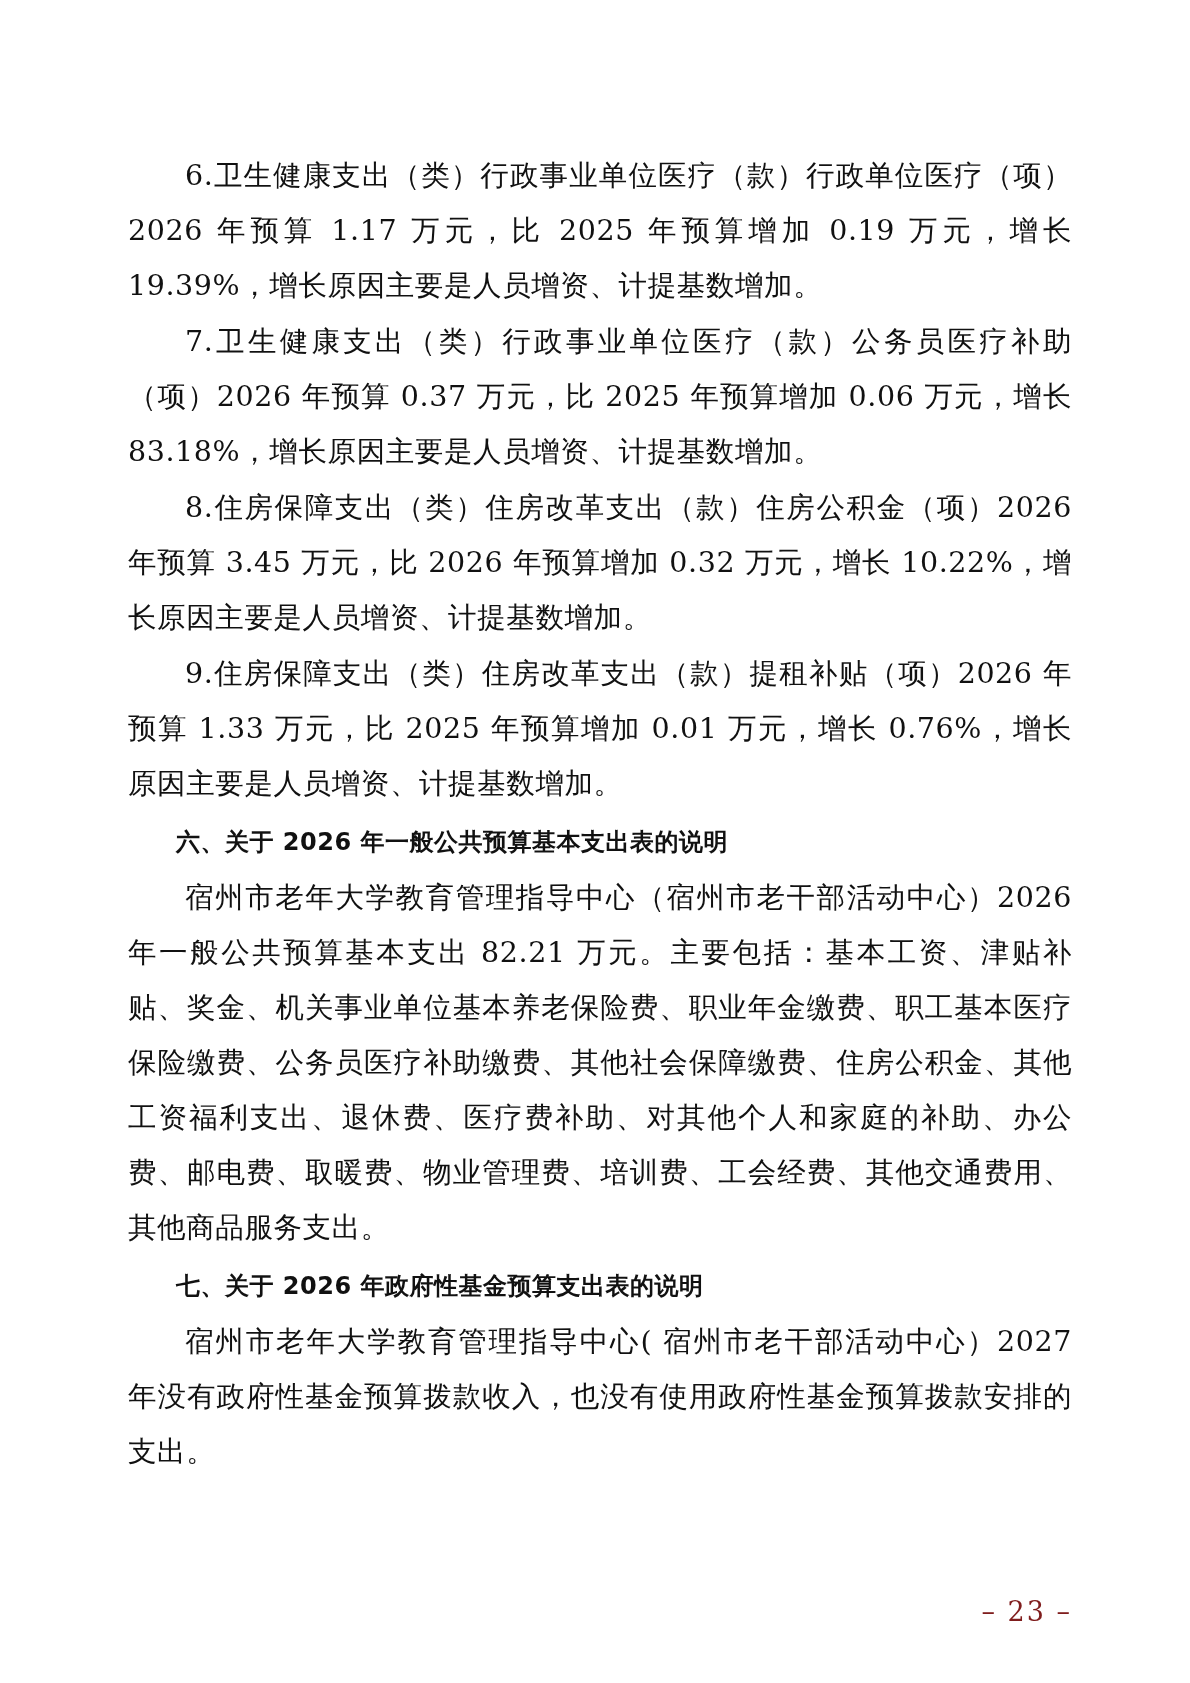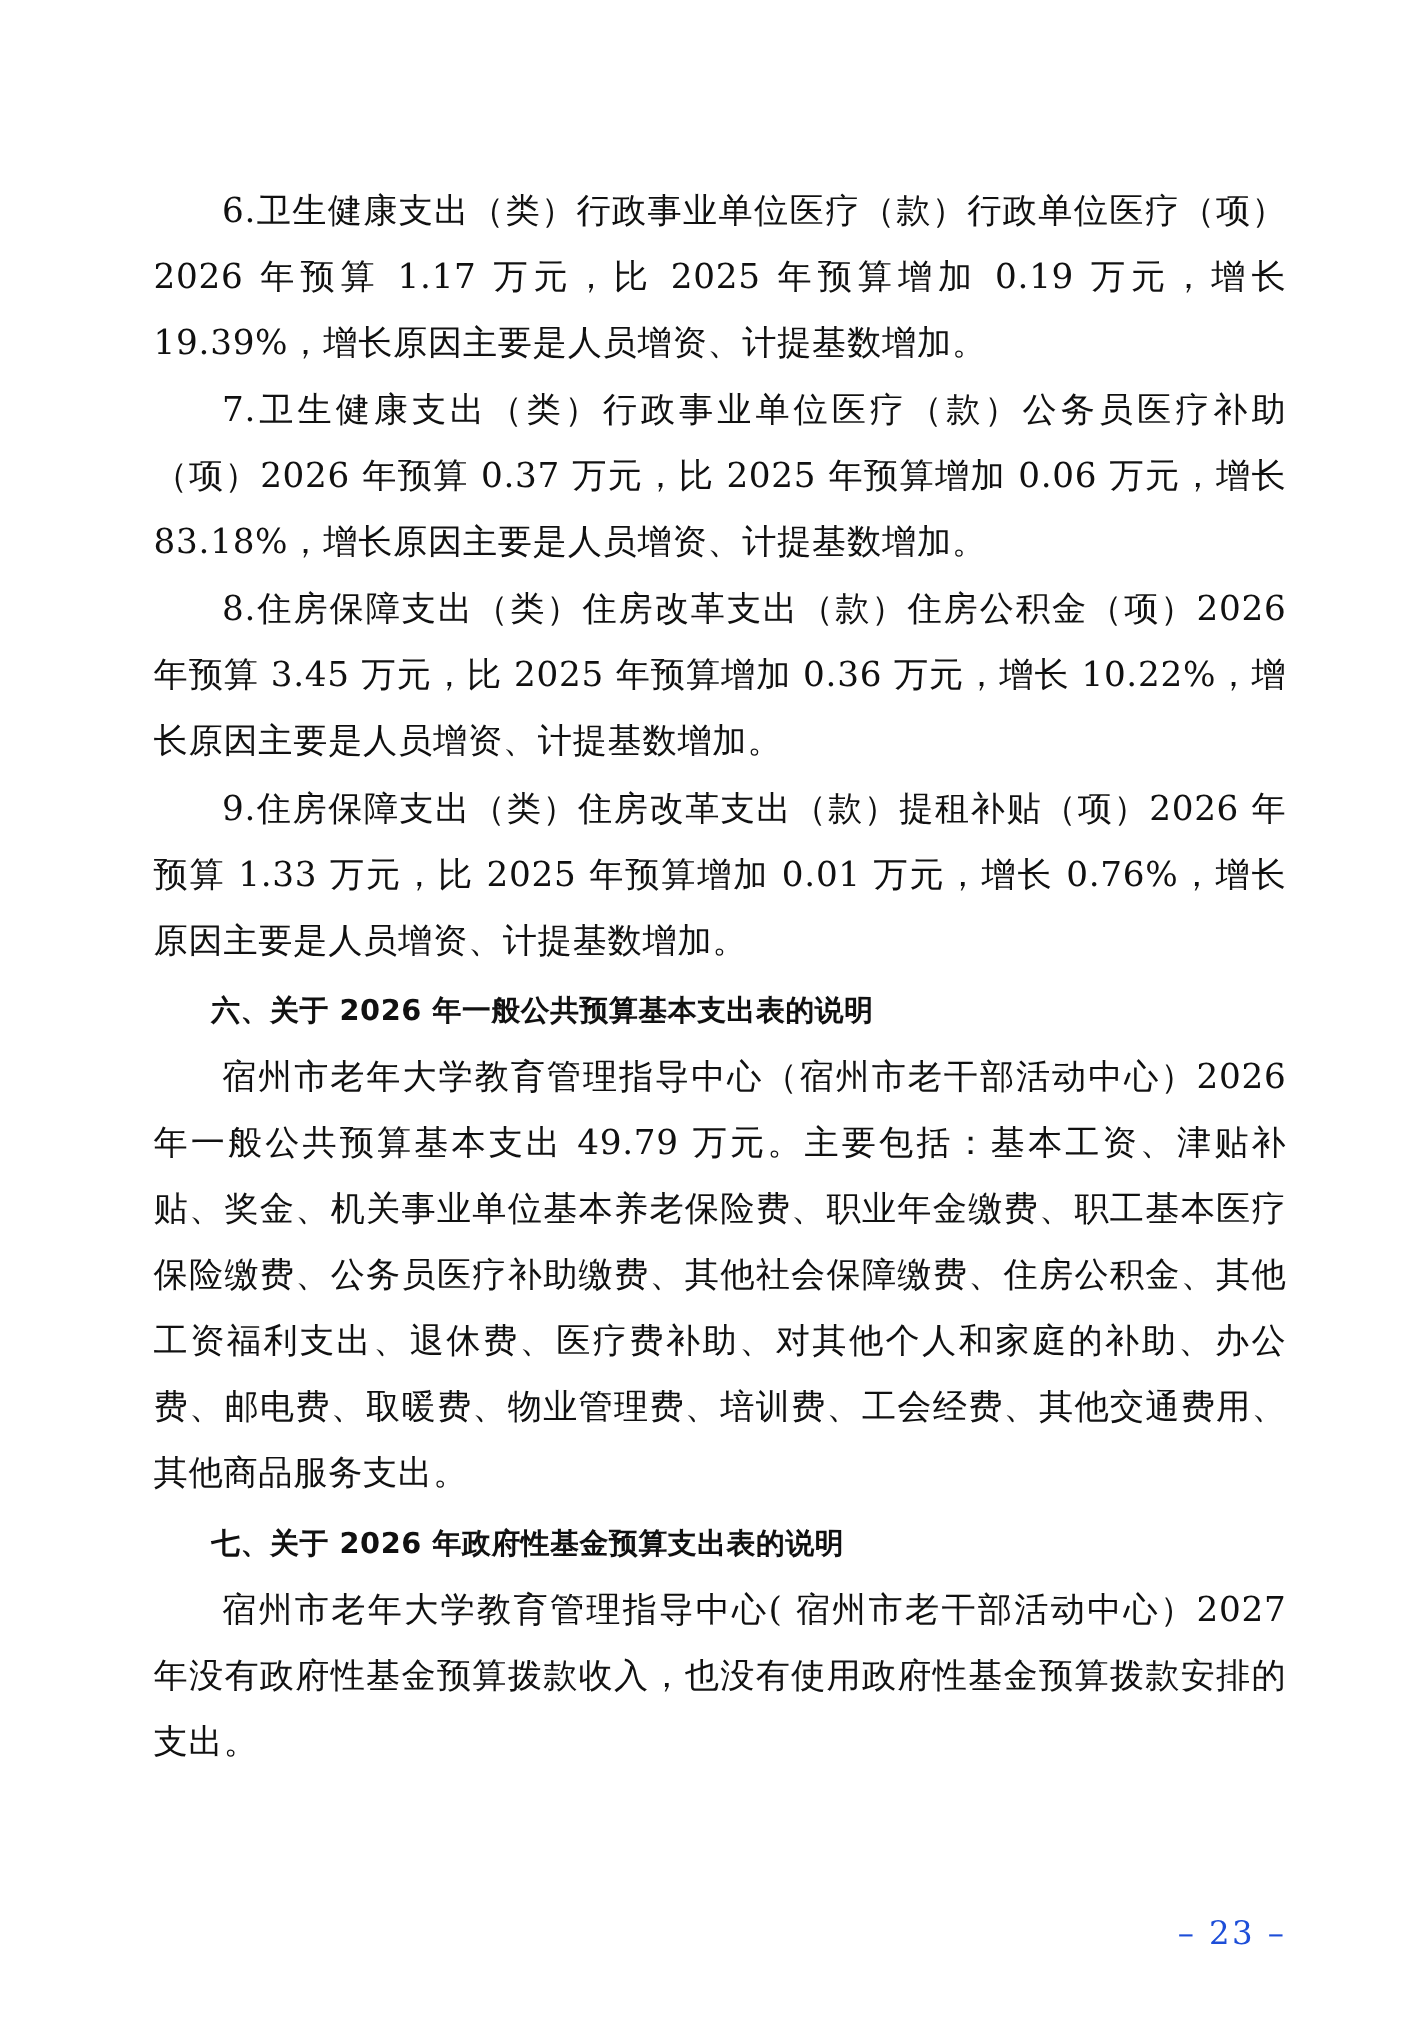--- a/index.html
+++ b/index.html
@@ -42,34 +42,34 @@
   }
   .footer {
     position: absolute;
     left: 0;
     right: 118px;
     bottom: 72px;
     text-align: right;
     font-family: "DejaVu Serif", "Liberation Serif", serif;
     font-size: 27px;
     letter-spacing: 2px;
-    color: #1d4ed8;
+    color: #7f1d1d;
   }
 </style>
 </head>
 <body>
 
 <div class="page">
 
   <p class="body-text para">6.卫生健康支出（类）行政事业单位医疗（款）行政单位医疗（项）2026 年预算 1.17 万元，比 2025 年预算增加 0.19 万元，增长 19.39%，增长原因主要是人员增资、计提基数增加。</p>
   <p class="body-text para">7.卫生健康支出（类）行政事业单位医疗（款）公务员医疗补助（项）2026 年预算 0.37 万元，比 2025 年预算增加 0.06 万元，增长 83.18%，增长原因主要是人员增资、计提基数增加。</p>
-  <p class="body-text para">8.住房保障支出（类）住房改革支出（款）住房公积金（项）2026 年预算 3.45 万元，比 2025 年预算增加 0.36 万元，增长 10.22%，增长原因主要是人员增资、计提基数增加。</p>
+  <p class="body-text para">8.住房保障支出（类）住房改革支出（款）住房公积金（项）2026 年预算 3.45 万元，比 2026 年预算增加 0.32 万元，增长 10.22%，增长原因主要是人员增资、计提基数增加。</p>
   <p class="body-text para">9.住房保障支出（类）住房改革支出（款）提租补贴（项）2026 年预算 1.33 万元，比 2025 年预算增加 0.01 万元，增长 0.76%，增长原因主要是人员增资、计提基数增加。</p>
 
   <p class="body-text heading">六、关于 2026 年一般公共预算基本支出表的说明</p>
-  <p class="body-text para">宿州市老年大学教育管理指导中心（宿州市老干部活动中心）2026 年一般公共预算基本支出 49.79 万元。主要包括：基本工资、津贴补贴、奖金、机关事业单位基本养老保险费、职业年金缴费、职工基本医疗保险缴费、公务员医疗补助缴费、其他社会保障缴费、住房公积金、其他工资福利支出、退休费、医疗费补助、对其他个人和家庭的补助、办公费、邮电费、取暖费、物业管理费、培训费、工会经费、其他交通费用、其他商品服务支出。</p>
+  <p class="body-text para">宿州市老年大学教育管理指导中心（宿州市老干部活动中心）2026 年一般公共预算基本支出 82.21 万元。主要包括：基本工资、津贴补贴、奖金、机关事业单位基本养老保险费、职业年金缴费、职工基本医疗保险缴费、公务员医疗补助缴费、其他社会保障缴费、住房公积金、其他工资福利支出、退休费、医疗费补助、对其他个人和家庭的补助、办公费、邮电费、取暖费、物业管理费、培训费、工会经费、其他交通费用、其他商品服务支出。</p>
 
   <p class="body-text heading">七、关于 2026 年政府性基金预算支出表的说明</p>
   <p class="body-text para">宿州市老年大学教育管理指导中心( 宿州市老干部活动中心）2027 年没有政府性基金预算拨款收入，也没有使用政府性基金预算拨款安排的支出。</p>
 
   <div class="footer">– 23 –</div>
 
 </div>
 
 </body></html>

